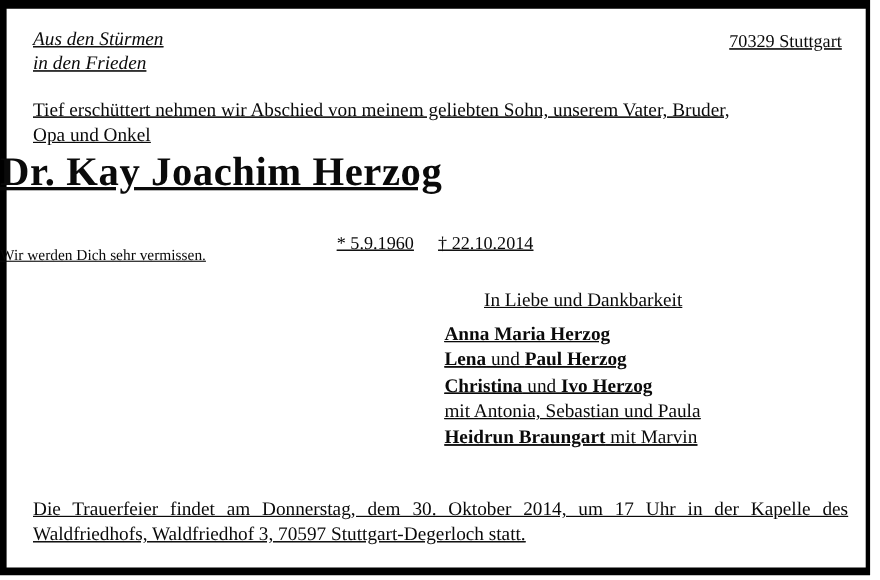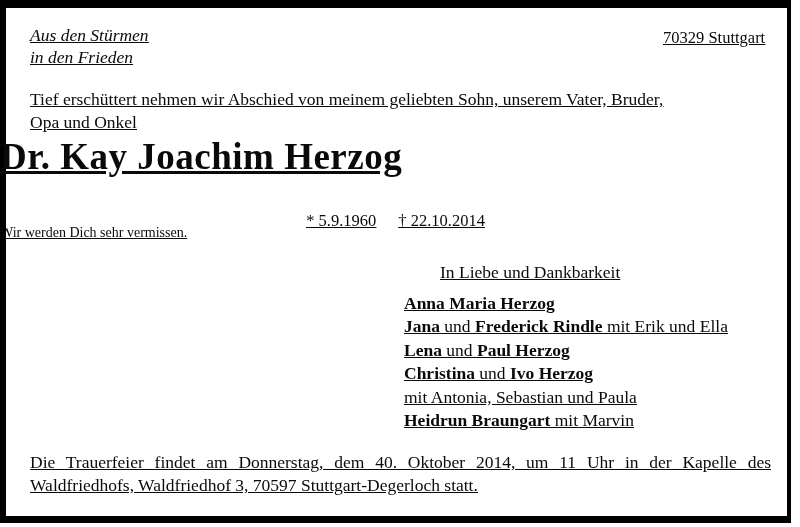--- a/index.html
+++ b/index.html
@@ -130,25 +130,24 @@
   <div class="dates">
     <span class="birth">* 5.9.1960</span><span class="death">† 22.10.2014</span>
   </div>
 
   <div class="farewell">Wir werden Dich sehr vermissen.</div>
 
   <div class="tribute">In Liebe und Dankbarkeit</div>
 
   <div class="mourners">
       <div><span class="bold">Anna Maria Herzog</span></div>
-      <div><span class="bold">Jana</span><span> und </span><span class="bold">Frederick Rindle</span><span> mit Erik und Ella</span></div>
       <div><span class="bold">Lena</span><span> und </span><span class="bold">Paul Herzog</span></div>
       <div><span class="bold">Christina</span><span> und </span><span class="bold">Ivo Herzog</span></div>
       <div><span>mit Antonia, Sebastian und Paula</span></div>
       <div><span class="bold">Heidrun Braungart</span><span> mit Marvin</span></div>
     </div>
 
   <div class="funeral">
-    <div class="justify">Die Trauerfeier findet am Donnerstag, dem 40. Oktober 2014, um 11 Uhr in der Kapelle des</div>
+    <div class="justify">Die Trauerfeier findet am Donnerstag, dem 30. Oktober 2014, um 17 Uhr in der Kapelle des</div>
     <div>Waldfriedhofs, Waldfriedhof 3, 70597 Stuttgart-Degerloch statt.</div>
   </div>
 
 </div>
 
 </body></html>

